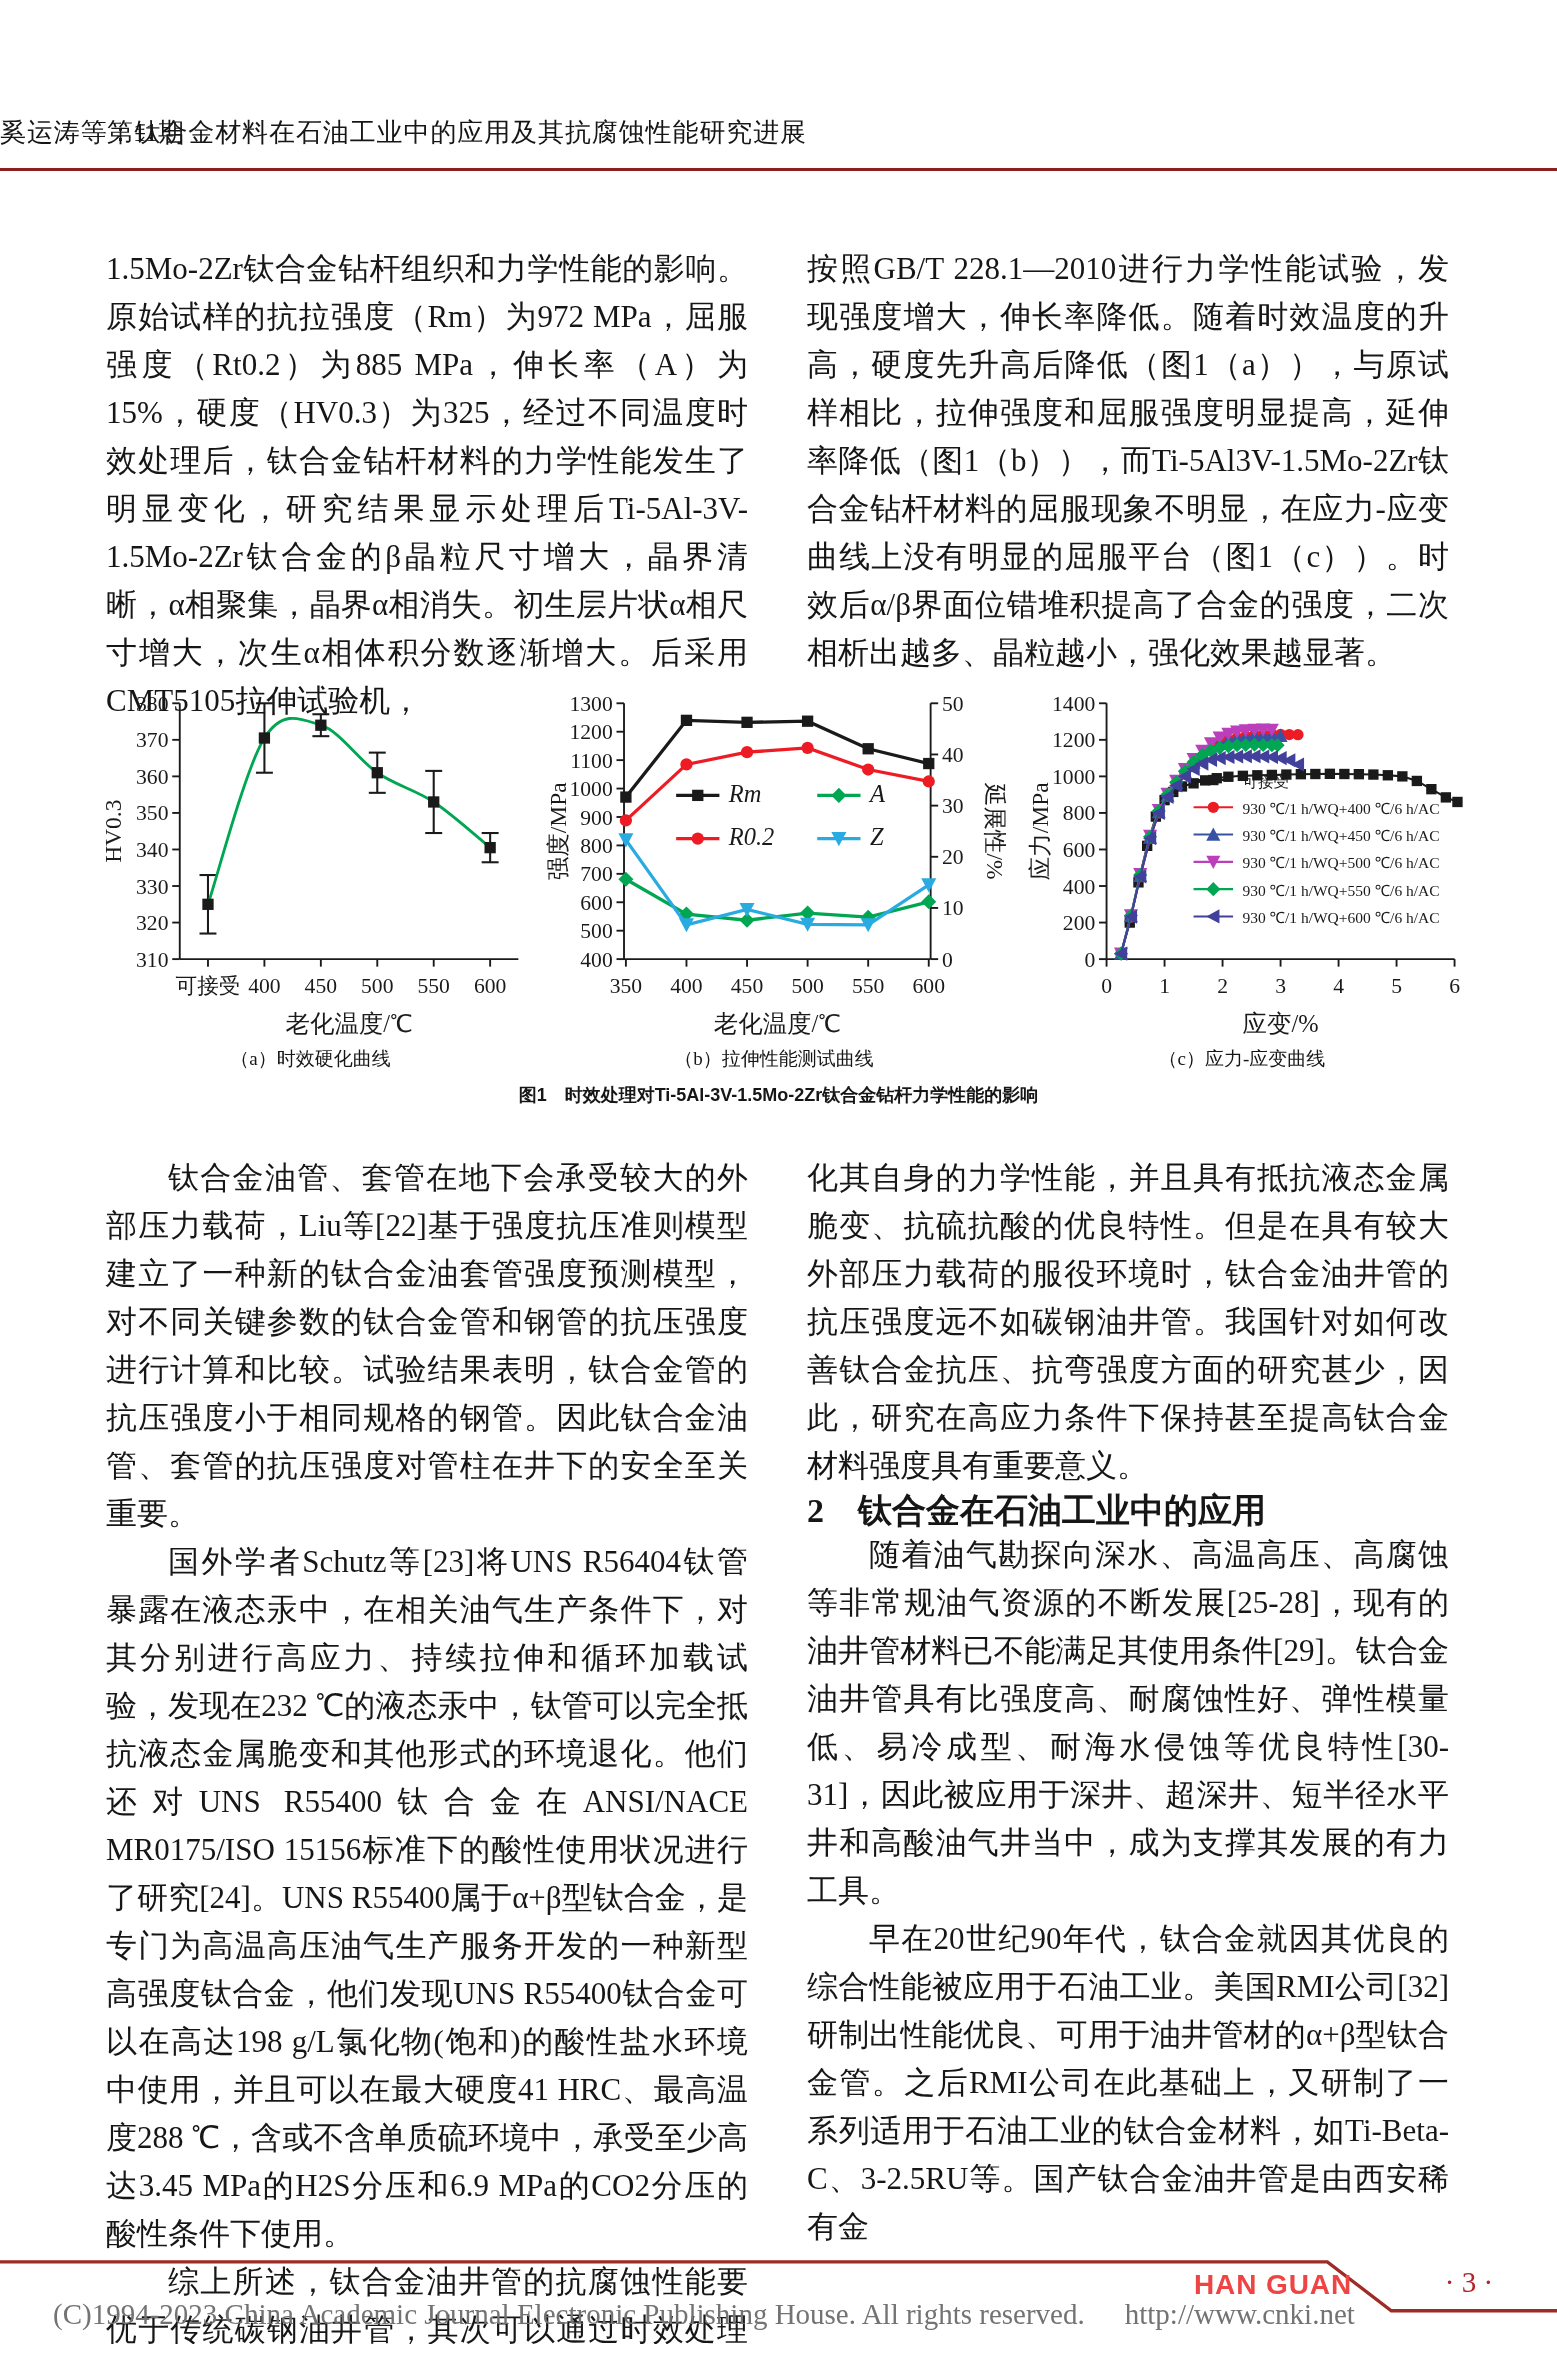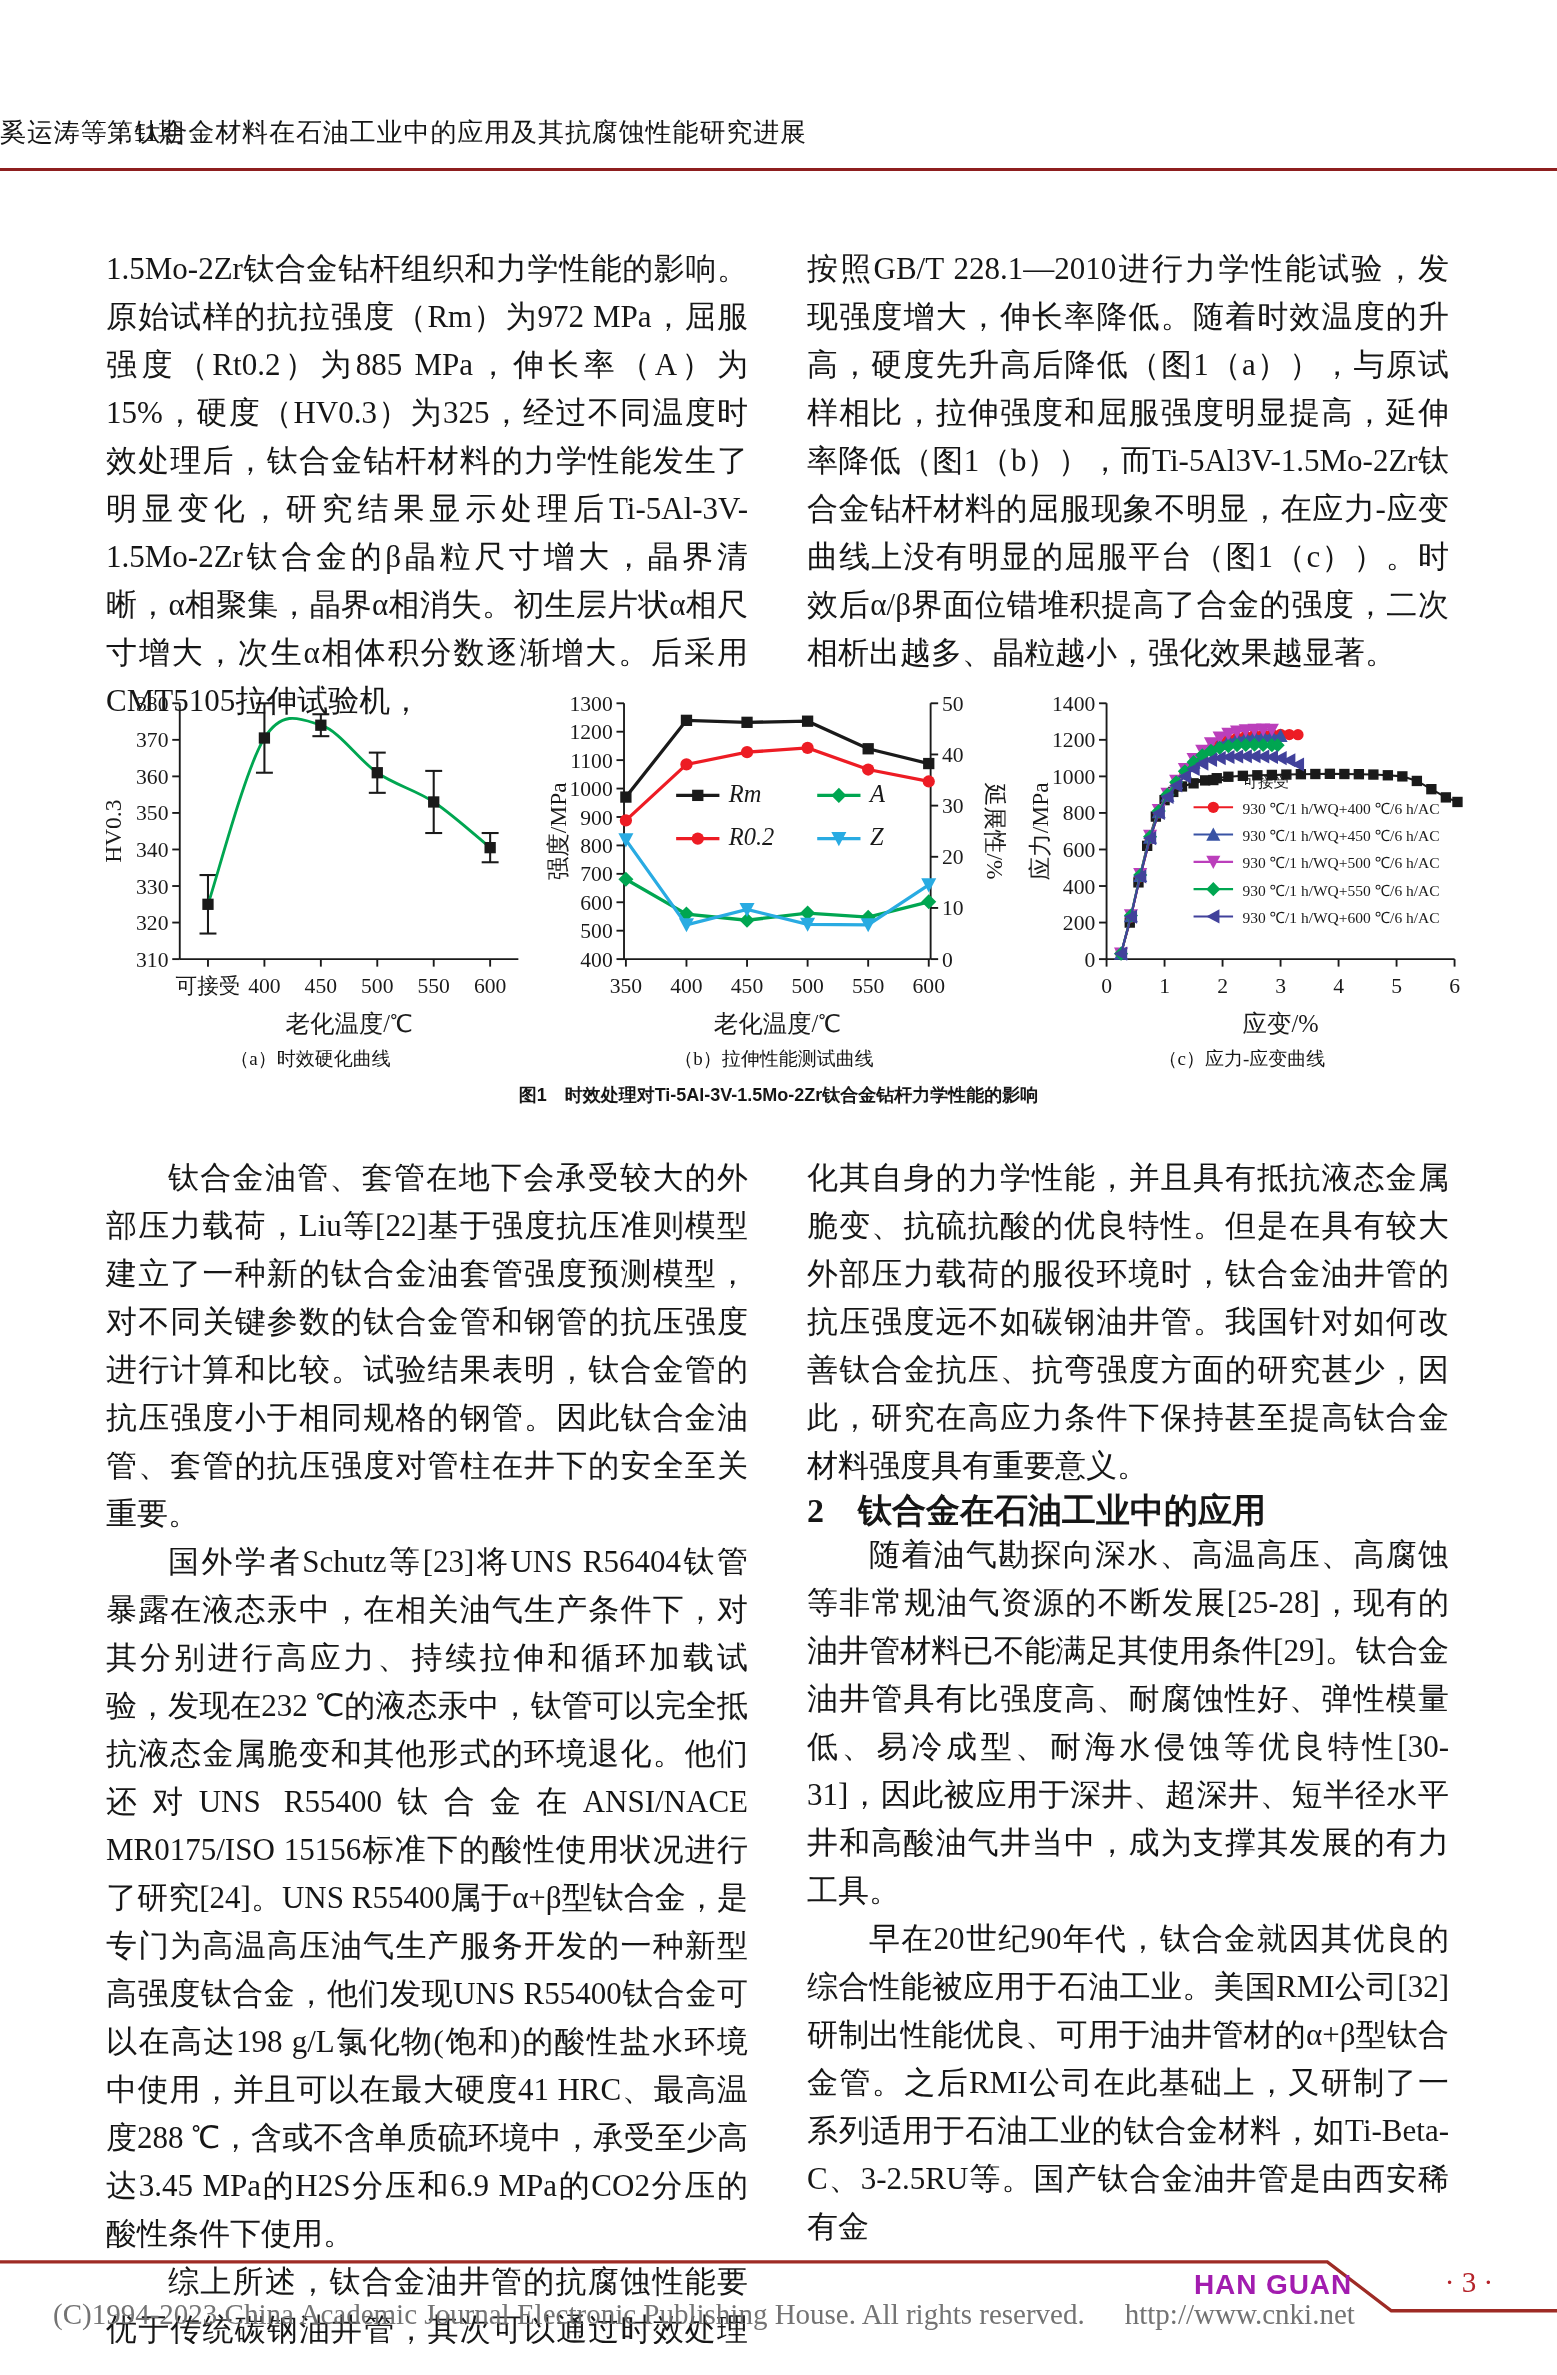--- a/index.html
+++ b/index.html
@@ -21,21 +21,21 @@
   .figure-row{position:absolute;left:89px;top:692px;width:1379px;display:flex;justify-content:space-between;}
   .chart-block{text-align:center;}
   .subcaption{font-size:19px;margin-top:1.9px;font-family:"Liberation Serif",serif;}
   .fig-caption{position:absolute;left:0;top:1083px;width:100%;text-align:center;
                font-family:"Liberation Sans",sans-serif;font-weight:bold;font-size:18px;}
   svg text{font-family:"Liberation Serif",serif;fill:#1a1a1a;}
   .footer-ribbon{position:absolute;left:0;top:2258px;}
   .footer-copy{position:absolute;left:53px;top:2298px;font-size:29px;color:#737373;white-space:nowrap;}
   .footer-copy .url{margin-left:40px;}
   .footer-watermark{position:absolute;left:1194px;top:2269px;font-family:"Liberation Sans",sans-serif;
-                    font-weight:600;font-size:28px;color:#a21caf;letter-spacing:0.9px;}
+                    font-weight:600;font-size:28px;color:#ef4444;letter-spacing:0.9px;}
   .footer-pageno{position:absolute;left:1408px;top:2266px;width:122px;text-align:center;
                  font-size:29px;color:#b5232a;}
 </style>
 </head>
 <body>
 
 <div id="page">
 
   <div class="hdr-issue">第11期</div>
   <div class="hdr-title">奚运涛等：钛合金材料在石油工业中的应用及其抗腐蚀性能研究进展</div>

